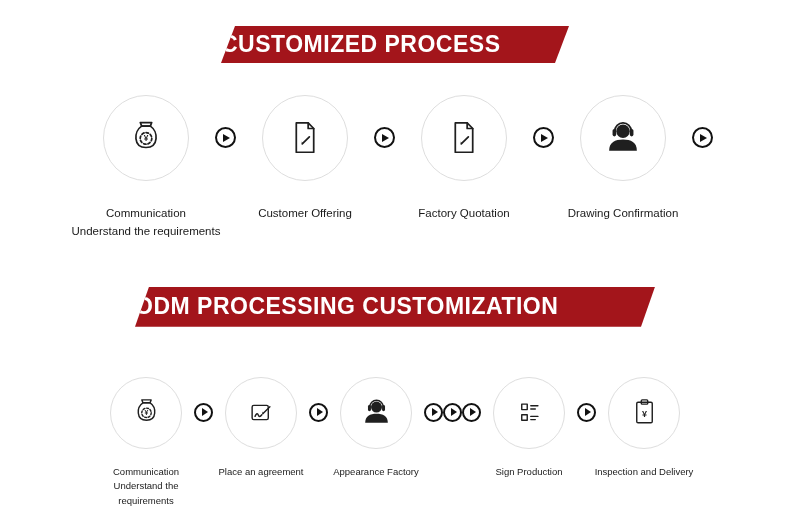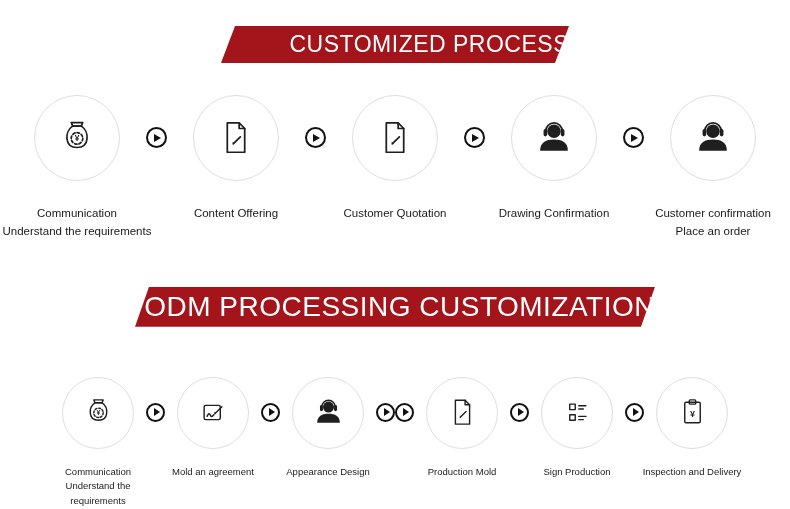--- a/index.html
+++ b/index.html
@@ -3,28 +3,28 @@
 <meta charset="utf-8">
 <style>
   html, body { margin: 0; padding: 0; background: #fff; }
   body { font-family: "Liberation Sans", sans-serif; }
   .page {
     width: 790px; height: 509px; position: relative;
     background: var(--page-bg, #ffffff); overflow: hidden;
   }
   .banner {
     background: var(--banner-red, #A3151B);
-    color: #fff; font-weight: normal; text-align: center;
-    display: flex; align-items: center; justify-content: flex-end;
+    color: #fff; font-weight: bold; text-align: center;
+    display: flex; align-items: center; justify-content: flex-start;
     margin-left: auto; margin-right: auto;
     letter-spacing: 0.5px;
     clip-path: polygon(14px 0, 100% 0, calc(100% - 14px) 100%, 0 100%);
   }
   .banner1 { width: 348px; height: 37px; margin-top: 26px; font-size: 23px; }
-  .banner2 { width: 520px; height: 40px; margin-top: 46px; font-size: 28px; }
+  .banner2 { width: 520px; height: 40px; margin-top: 46px; font-size: 23px; }
 
   .process-row {
     display: flex; justify-content: center; align-items: flex-start;
   }
   .row1 { margin-top: 32px; }
   .row2 { margin-top: 50px; }
 
   .step { display: flex; flex-direction: column; align-items: center; }
   .row1 .step { width: 138px; }
   .row2 .step { width: 96px; }
@@ -108,40 +108,40 @@
         <span class="icon">
           <svg viewBox="0 0 48 48">
             <path class="st" d="M13 5 H28 L35 12 V42 H13 Z"></path>
             <path class="st" d="M28 5 V12 H35"></path>
             <path class="st" d="M20.5 31.5 L29.5 22.5"></path>
             <path class="fl" d="M20.5 31.5 l-1 -3.2 2.2 2.2 z"></path>
           </svg>
         </span>
       </div>
       <div class="label">
-        <div>Content Offering</div>
+        <div>Customer Offering</div>
         <div></div>
       </div>
     </div>
 
     <span class="arrow"></span>
 
     <div class="step">
       <div class="circle">
         <span class="icon">
           <svg viewBox="0 0 48 48">
             <path class="st" d="M13 5 H28 L35 12 V42 H13 Z"></path>
             <path class="st" d="M28 5 V12 H35"></path>
             <path class="st" d="M20.5 31.5 L29.5 22.5"></path>
             <path class="fl" d="M20.5 31.5 l-1 -3.2 2.2 2.2 z"></path>
           </svg>
         </span>
       </div>
       <div class="label">
-        <div>Customer Quotation</div>
+        <div>Factory Quotation</div>
         <div></div>
       </div>
     </div>
 
     <span class="arrow"></span>
 
     <div class="step">
       <div class="circle">
         <span class="icon">
           <svg viewBox="0 0 48 48">
@@ -154,123 +154,90 @@
         </span>
       </div>
       <div class="label">
         <div>Drawing Confirmation</div>
         <div></div>
       </div>
     </div>
 
     <span class="arrow"></span>
 
+
+  </div>
+
+  <div class="banner banner2">
+    <span>ODM PROCESSING CUSTOMIZATION</span>
+  </div>
+
+  <div class="process-row row2">
+
+    <div class="step">
+      <div class="circle">
+        <span class="icon">
+          <svg viewBox="0 0 48 48">
+            <path class="st" d="M18.5 9 L16.8 4.5 H31.2 L29.5 9 Z"></path>
+            <path class="st" d="M18.5 9 C 8.5 15.5, 7.5 36, 24 36 C 40.5 36, 39.5 15.5, 29.5 9 Z"></path>
+            <circle class="st" cx="24" cy="24.5" r="7.3" stroke-dasharray="3 2.6"></circle>
+            <text x="24" y="28.3" font-size="10.5" text-anchor="middle">¥</text>
+          </svg>
+        </span>
+      </div>
+      <div class="label">
+        <div>Communication</div>
+        <div>Understand the requirements</div>
+      </div>
+    </div>
+
+    <span class="arrow"></span>
+
+    <div class="step">
+      <div class="circle">
+        <span class="icon">
+          <svg viewBox="0 0 48 48">
+            <rect class="st" x="9.5" y="13" width="25" height="22" rx="2.5"></rect>
+            <path class="st" d="M14 30 C16 25 18 25 19 28 C20 31 22 31 24.5 27.5" stroke-width="2"></path>
+            <path class="st" d="M26 26 L37 15" stroke-width="3.2"></path>
+            <path class="fl" d="M26 26 l-1.2 -3.6 2.6 2.6 z"></path>
+          </svg>
+        </span>
+      </div>
+      <div class="label">
+        <div>Place an agreement</div>
+        <div></div>
+      </div>
+    </div>
+
+    <span class="arrow"></span>
+
     <div class="step">
       <div class="circle">
         <span class="icon">
           <svg viewBox="0 0 48 48">
             <circle class="fl" cx="24" cy="15.5" r="8.5"></circle>
             <path class="fl" d="M6.5 40 C6.5 29.5 14 26 24 26 C34 26 41.5 29.5 41.5 40 Z"></path>
             <path class="st" d="M13.5 15.5 A10.5 10.5 0 0 1 34.5 15.5" stroke-width="3"></path>
             <rect class="fl" x="10.8" y="12.5" width="4.6" height="9.5" rx="2.3"></rect>
             <rect class="fl" x="32.6" y="12.5" width="4.6" height="9.5" rx="2.3"></rect>
           </svg>
         </span>
       </div>
       <div class="label">
-        <div>Customer confirmation</div>
-        <div>Place an order</div>
-      </div>
-    </div>
-
-  </div>
-
-  <div class="banner banner2">
-    <span>ODM PROCESSING CUSTOMIZATION</span>
-  </div>
-
-  <div class="process-row row2">
-
-    <div class="step">
-      <div class="circle">
-        <span class="icon">
-          <svg viewBox="0 0 48 48">
-            <path class="st" d="M18.5 9 L16.8 4.5 H31.2 L29.5 9 Z"></path>
-            <path class="st" d="M18.5 9 C 8.5 15.5, 7.5 36, 24 36 C 40.5 36, 39.5 15.5, 29.5 9 Z"></path>
-            <circle class="st" cx="24" cy="24.5" r="7.3" stroke-dasharray="3 2.6"></circle>
-            <text x="24" y="28.3" font-size="10.5" text-anchor="middle">¥</text>
-          </svg>
-        </span>
-      </div>
-      <div class="label">
-        <div>Communication</div>
-        <div>Understand the requirements</div>
-      </div>
-    </div>
-
-    <span class="arrow"></span>
-
-    <div class="step">
-      <div class="circle">
-        <span class="icon">
-          <svg viewBox="0 0 48 48">
-            <rect class="st" x="9.5" y="13" width="25" height="22" rx="2.5"></rect>
-            <path class="st" d="M14 30 C16 25 18 25 19 28 C20 31 22 31 24.5 27.5" stroke-width="2"></path>
-            <path class="st" d="M26 26 L37 15" stroke-width="3.2"></path>
-            <path class="fl" d="M26 26 l-1.2 -3.6 2.6 2.6 z"></path>
-          </svg>
-        </span>
-      </div>
-      <div class="label">
-        <div>Mold an agreement</div>
-        <div></div>
-      </div>
-    </div>
-
-    <span class="arrow"></span>
-
-    <div class="step">
-      <div class="circle">
-        <span class="icon">
-          <svg viewBox="0 0 48 48">
-            <circle class="fl" cx="24" cy="15.5" r="8.5"></circle>
-            <path class="fl" d="M6.5 40 C6.5 29.5 14 26 24 26 C34 26 41.5 29.5 41.5 40 Z"></path>
-            <path class="st" d="M13.5 15.5 A10.5 10.5 0 0 1 34.5 15.5" stroke-width="3"></path>
-            <rect class="fl" x="10.8" y="12.5" width="4.6" height="9.5" rx="2.3"></rect>
-            <rect class="fl" x="32.6" y="12.5" width="4.6" height="9.5" rx="2.3"></rect>
-          </svg>
-        </span>
-      </div>
-      <div class="label">
-        <div>Appearance Design</div>
-        <div></div>
-      </div>
-    </div>
-
-    <span class="arrow"></span>
-
-
-    <span class="arrow"></span>
-
-    <div class="step">
-      <div class="circle">
-        <span class="icon">
-          <svg viewBox="0 0 48 48">
-            <path class="st" d="M13 5 H28 L35 12 V42 H13 Z"></path>
-            <path class="st" d="M28 5 V12 H35"></path>
-            <path class="st" d="M20.5 31.5 L29.5 22.5"></path>
-            <path class="fl" d="M20.5 31.5 l-1 -3.2 2.2 2.2 z"></path>
-          </svg>
-        </span>
-      </div>
-      <div class="label">
-        <div>Production Mold</div>
-        <div></div>
-      </div>
-    </div>
+        <div>Appearance Factory</div>
+        <div></div>
+      </div>
+    </div>
+
+    <span class="arrow"></span>
+
+
+    <span class="arrow"></span>
+
 
     <span class="arrow"></span>
 
     <div class="step">
       <div class="circle">
         <span class="icon">
           <svg viewBox="0 0 48 48">
             <rect class="st" x="12" y="11" width="8.5" height="8.5" stroke-width="2"></rect>
             <rect class="st" x="12" y="27.5" width="8.5" height="8.5" stroke-width="2"></rect>
             <path class="st" d="M26 13.5 H37" stroke-width="2"></path>

